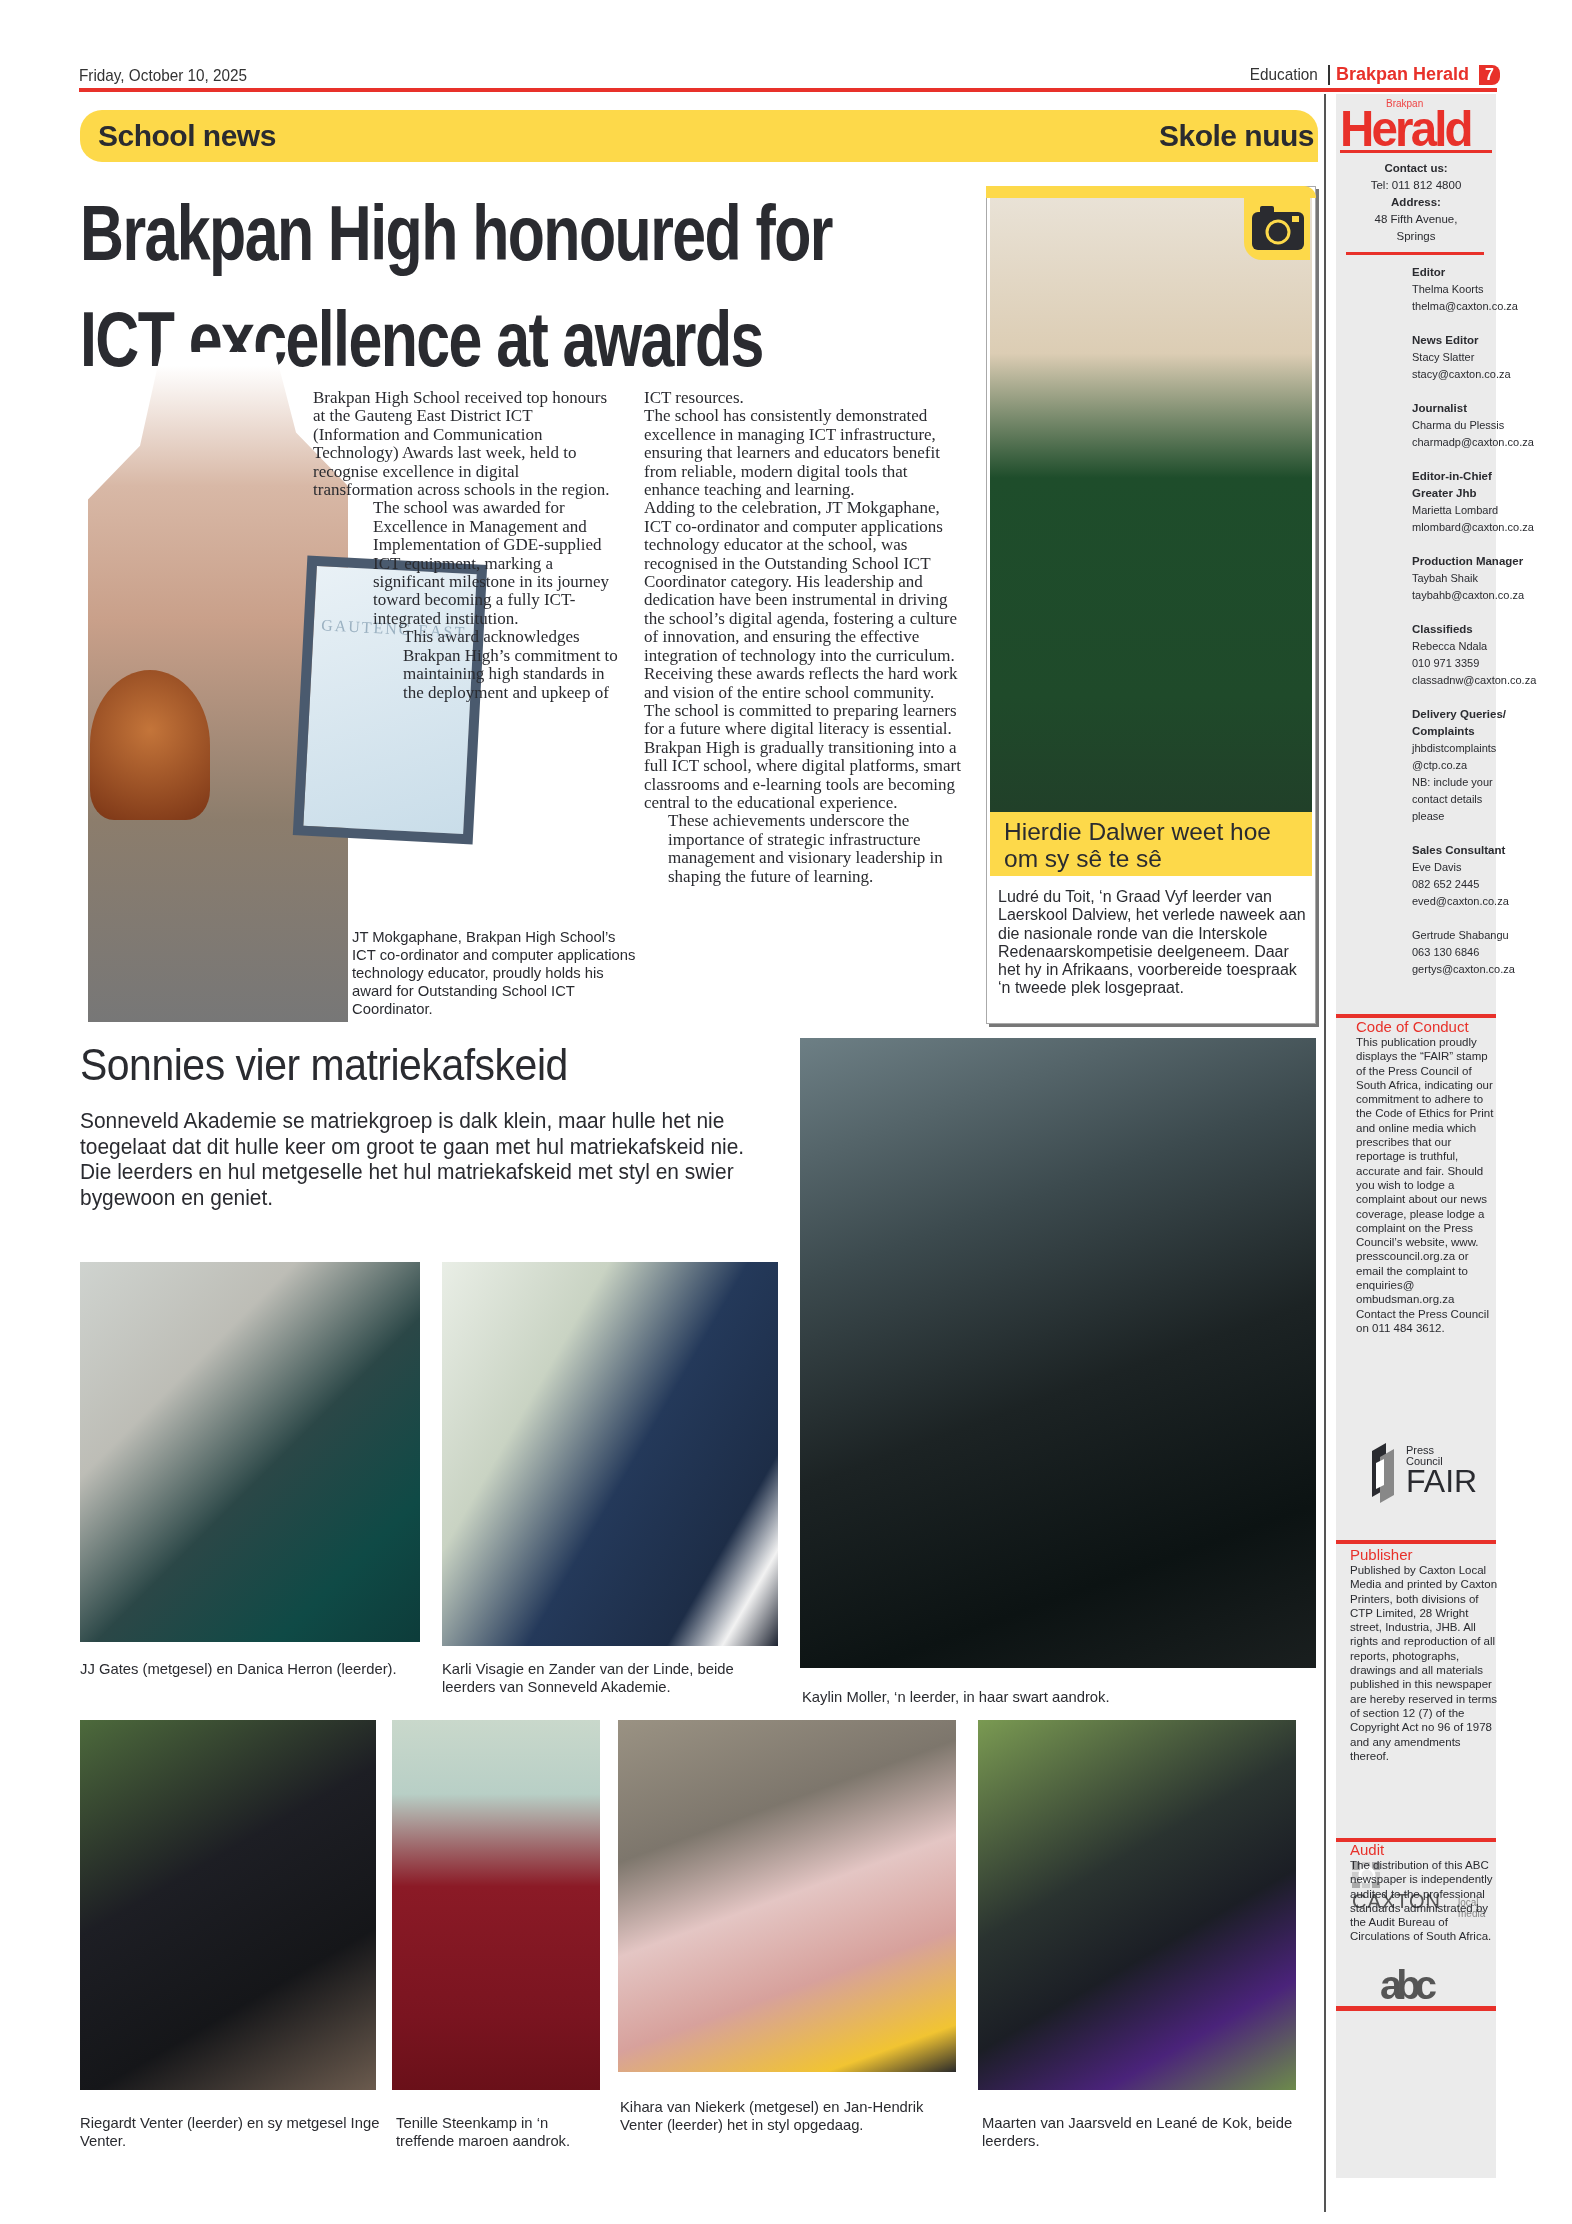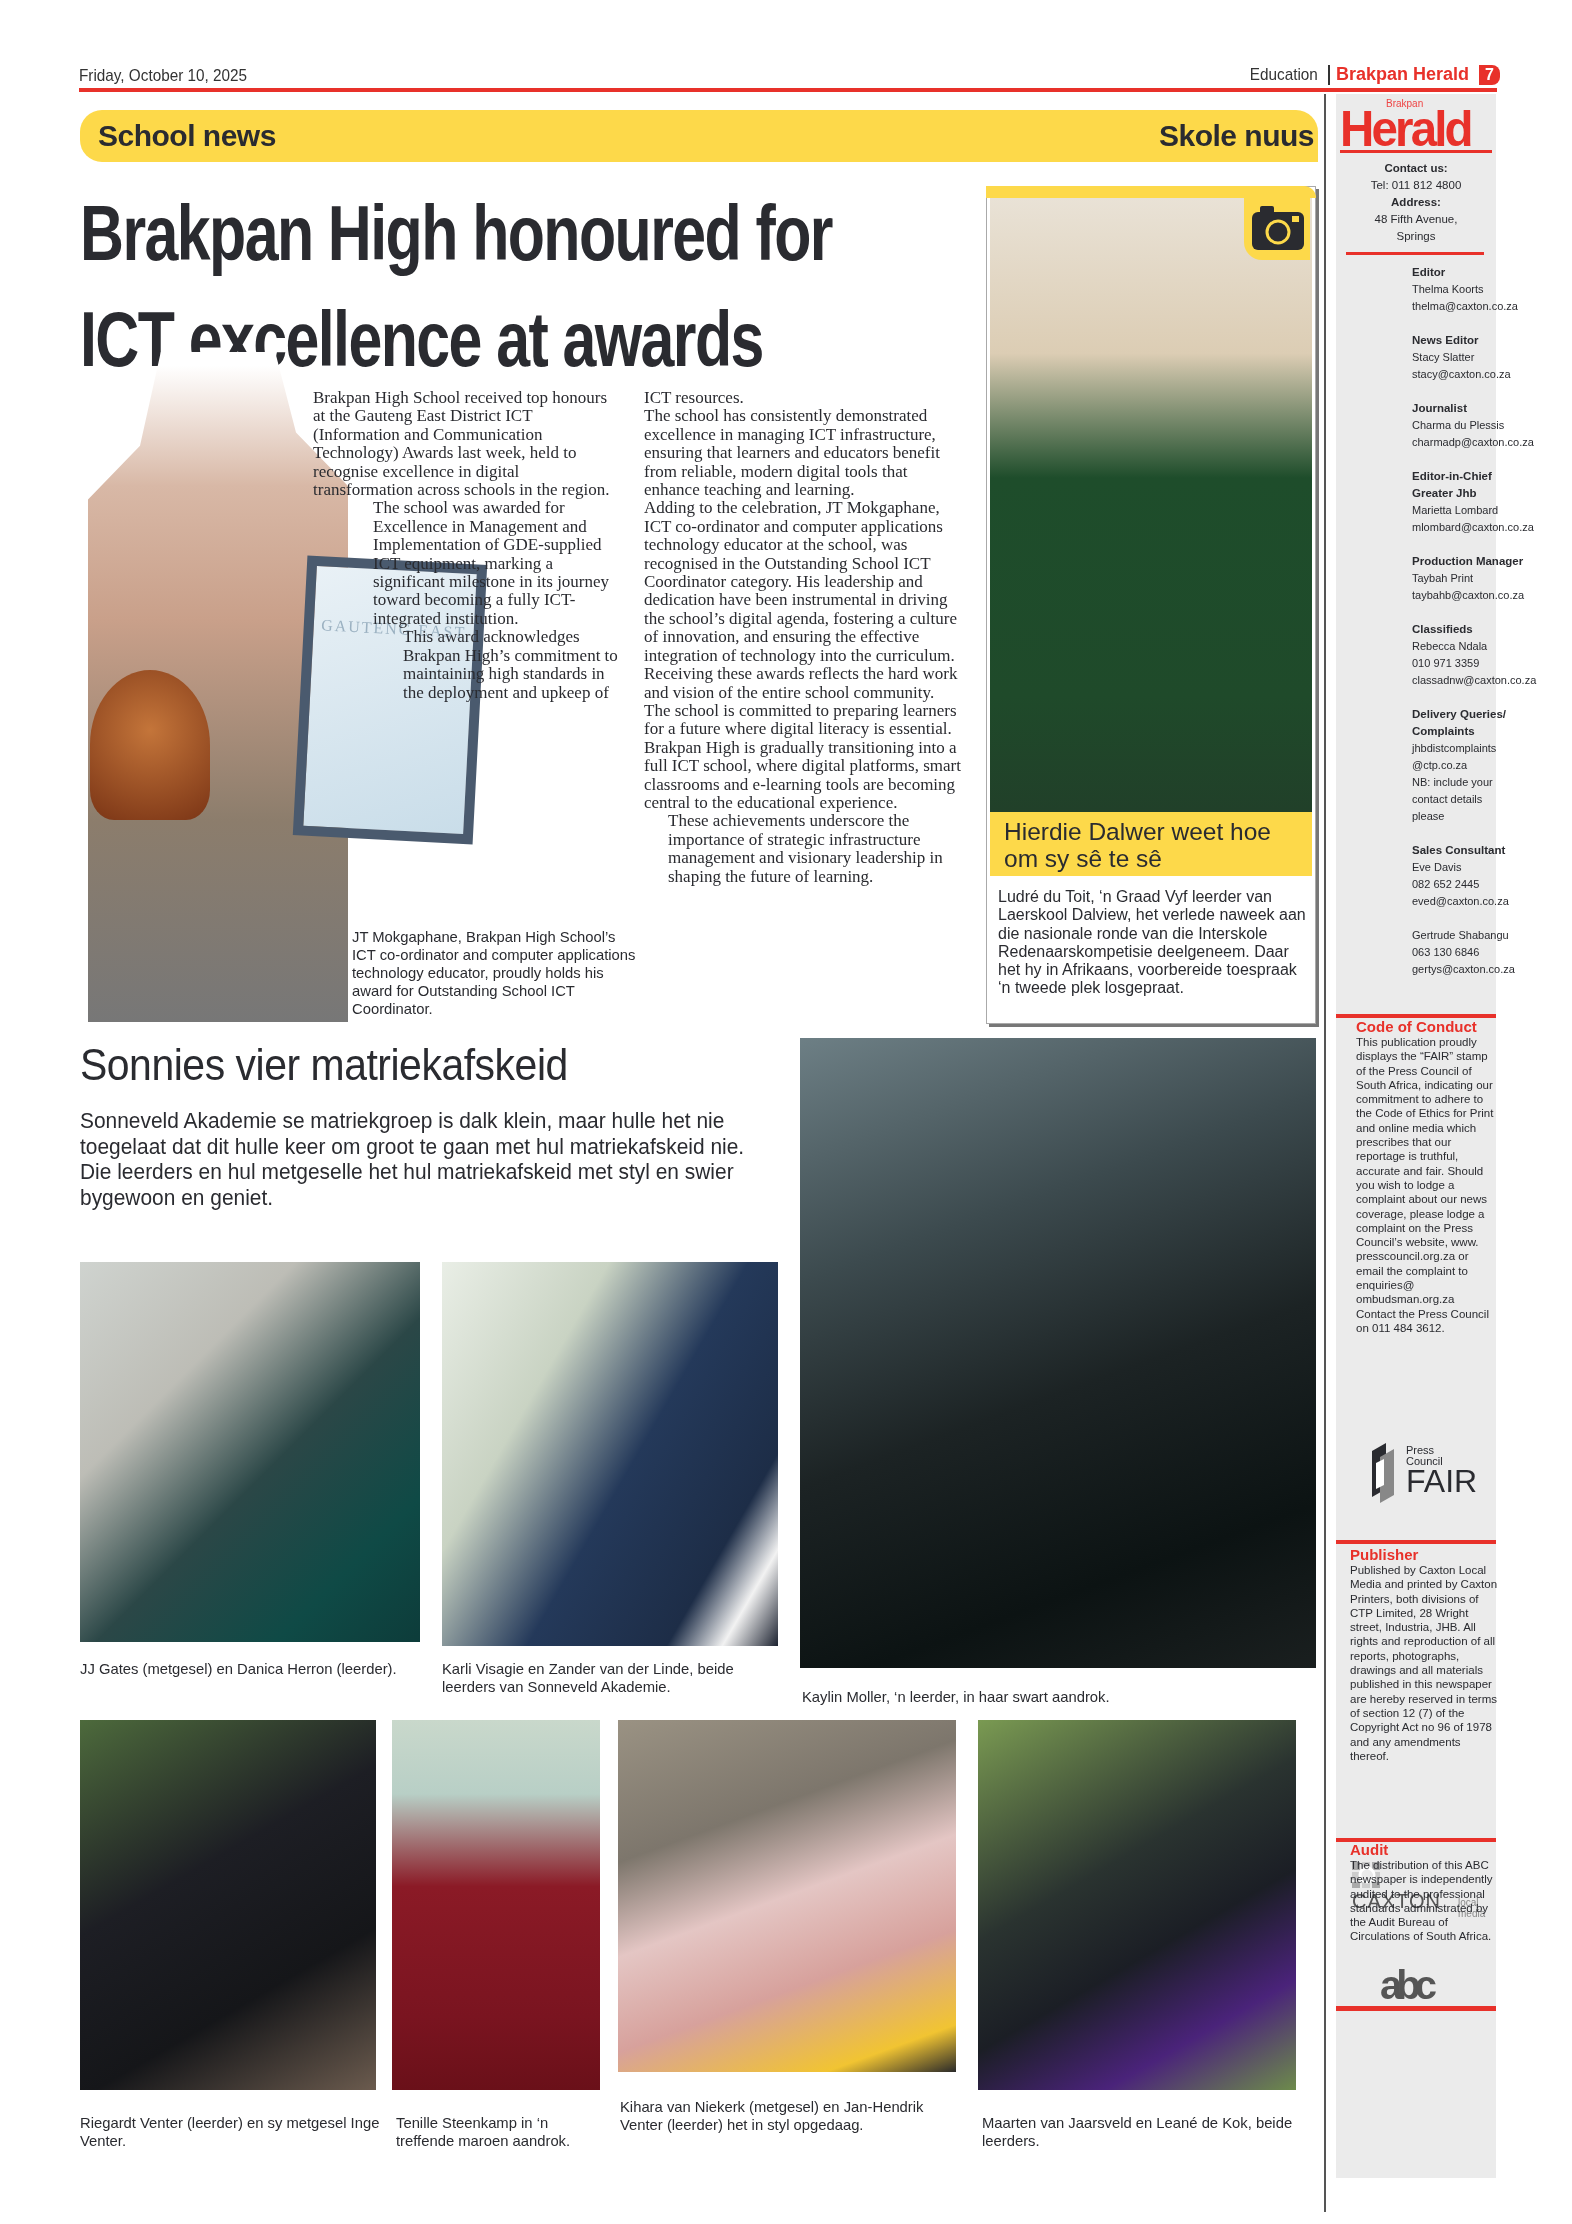--- a/index.html
+++ b/index.html
@@ -24,21 +24,21 @@
 .logo-big{position:absolute;left:0;top:6px;font-family:"Liberation Sans",sans-serif;font-weight:bold;font-size:50px;color:#e8312a;letter-spacing:-3px;line-height:50px;transform:scaleX(.95);transform-origin:left}
 .logo-small{position:absolute;left:46px;top:0;font-size:10px;color:#ef4444}
 .logo-rule{left:1340px;top:150px;width:152px;height:3px;background:#e8312a}
 .contact{left:1336px;top:160px;width:160px;text-align:center;font-size:11.5px;line-height:17px;color:#2a2b30}
 .contact b{font-weight:bold}
 .contact-rule{left:1346px;top:252px;width:138px;height:3px;background:#e8312a}
 .staff{left:1412px;top:264px;width:146px;font-size:11px;line-height:17px;color:#2a2b30}
 .staff .role{font-weight:bold;font-size:11.5px}
 .staff .blk{margin-bottom:17px}
 .sb-rule{height:4px;background:#e8312a}
-.sb-head{color:#e8312a;font-weight:bold;font-size:15px;line-height:17px}
+.sb-head{color:#e8312a;font-weight:normal;font-size:15px;line-height:17px}
 .sb-text{font-size:11.5px;line-height:14.3px;color:#2a2b30}
 
 .headline{left:80px;top:180px;width:900px;font-family:"Liberation Sans",sans-serif;font-weight:bold;font-size:78px;line-height:106px;color:#2a2b30;letter-spacing:-2px;transform:scaleX(.78);transform-origin:left;width:1160px}
 
 .photo{overflow:hidden}
 .teacher{left:88px;top:352px;width:260px;height:670px;background:linear-gradient(180deg,#fff 0%,#fff 2%,#d8b8a6 20%,#c9a08a 40%,#8c7d6c 70%,#777 100%);clip-path:polygon(28% 0,72% 0,80% 12%,100% 20%,100% 100%,0 100%,0 22%,20% 14%)}
 .cert{left:300px;top:560px;width:180px;height:280px;background:linear-gradient(160deg,#e9f1f6,#c9dde9);border:10px solid #4a5a6e;transform:rotate(3deg)}
 .plaque{left:90px;top:670px;width:120px;height:150px;background:radial-gradient(circle at 50% 40%,#c4753a,#7a3415);border-radius:50% 50% 20% 20%}
 
 .btext{font-family:"Liberation Serif",serif;font-size:17px;line-height:18.4px;color:#2a2b30}
@@ -117,21 +117,21 @@
     <div>Charma du Plessis</div>
     <div>charmadp@caxton.co.za</div>
   </div>
   <div class="blk">
     <div class="role" style="width:110px">Editor-in-Chief Greater Jhb</div>
     <div>Marietta Lombard</div>
     <div>mlombard@caxton.co.za</div>
   </div>
   <div class="blk">
     <div class="role">Production Manager</div>
-    <div>Taybah Print</div>
+    <div>Taybah Shaik</div>
     <div>taybahb@caxton.co.za</div>
   </div>
   <div class="blk">
     <div class="role">Classifieds</div>
     <div>Rebecca Ndala</div>
     <div>010 971 3359</div>
     <div>classadnw@caxton.co.za</div>
   </div>
   <div class="blk">
     <div class="role" style="width:100px">Delivery Queries/ Complaints</div>

